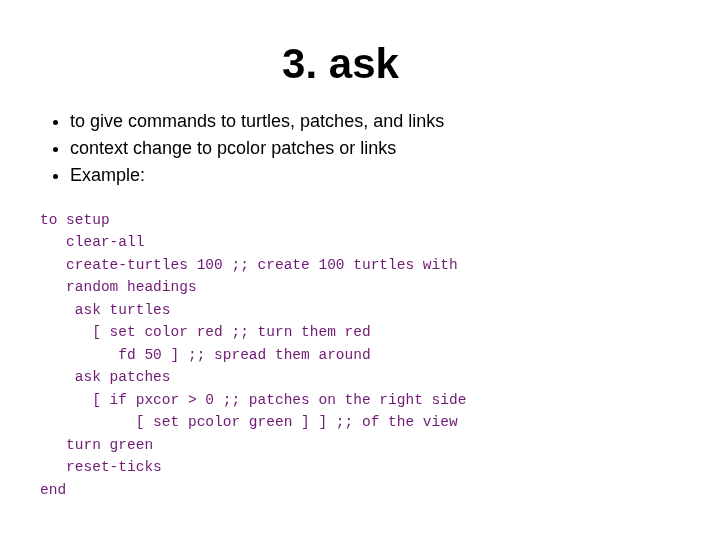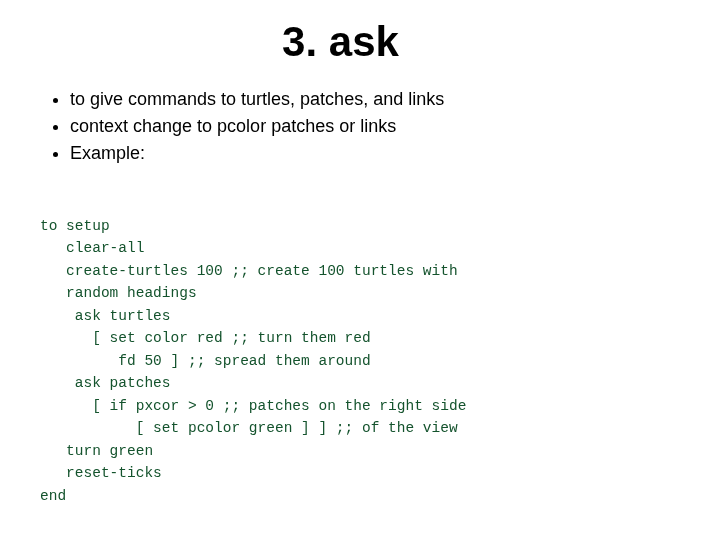--- a/index.html
+++ b/index.html
@@ -12,52 +12,51 @@
       width: 720px;
       height: 540px;
       background: #ffffff;
       font-family: Arial, Helvetica, sans-serif;
       overflow: hidden;
     }
 
     .page {
       width: 681px;
       height: 540px;
-      padding: 18px 40px 20px 40px;
+      padding: 40px 40px 20px 40px;
       display: flex;
       flex-direction: column;
     }
 
     .title {
       font-size: 42px;
       font-weight: bold;
       text-align: center;
       color: #000000;
       margin-bottom: 20px;
     }
 
     .bullet-list {
       list-style: disc;
       padding-left: 30px;
-      margin-bottom: 8px;
+      margin-bottom: 20px;
     }
 
     .bullet-list li {
       font-size: 18px;
       color: #000000;
       line-height: 1.5;
     }
 
     .code-block {
       font-family: 'Courier New', Courier, monospace;
       font-size: 14.5px;
-      color: #14532d;
+      color: #701a75;
       line-height: 1.55;
       white-space: pre;
-      margin-top: 40px;
     }
   </style>
 </head>
 <body>
 
 <div class="page">
 
   <h1 class="title">3. ask</h1>
 
   <ul class="bullet-list">

